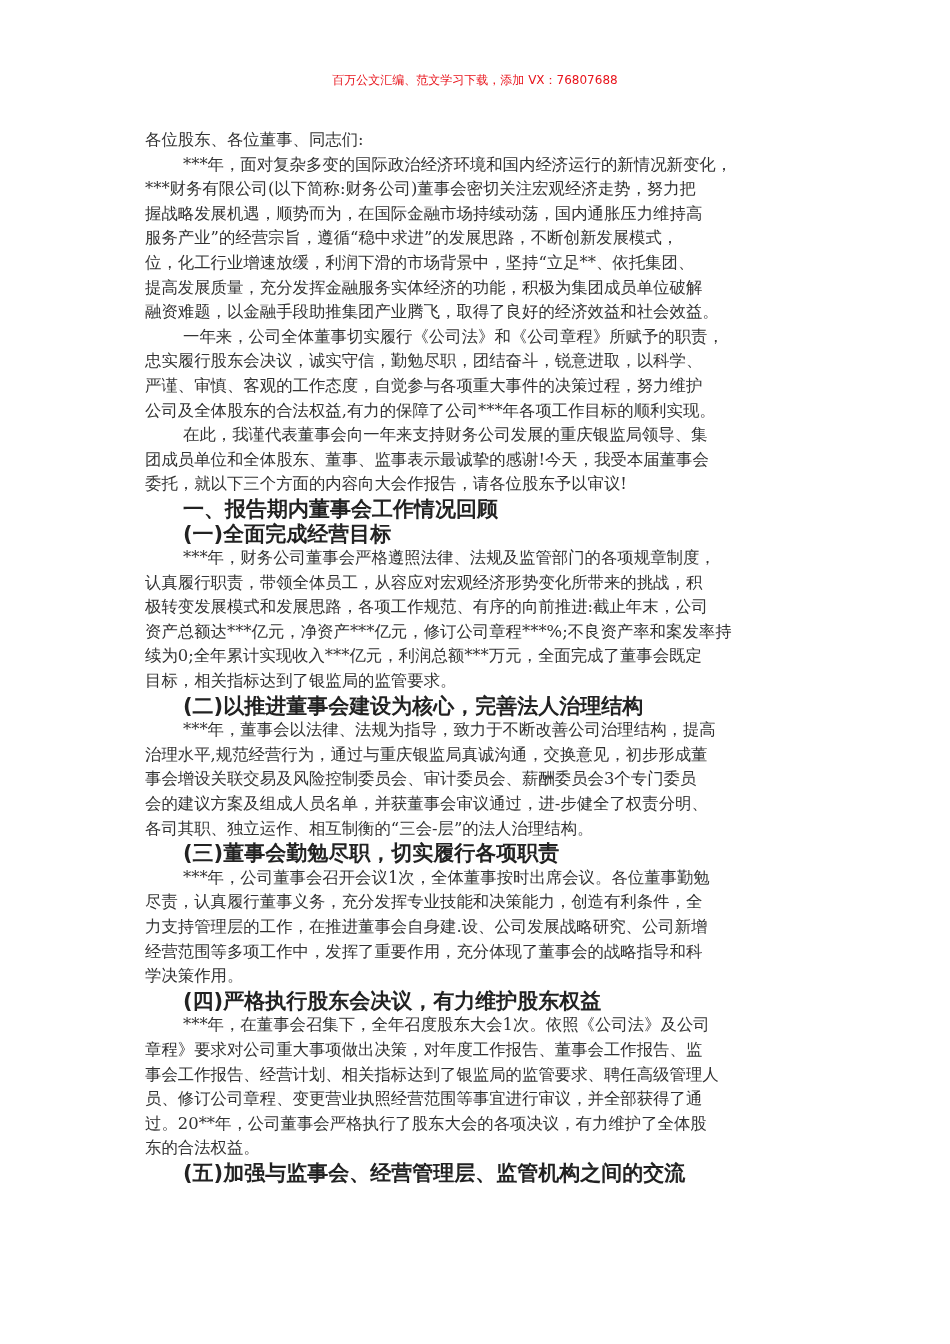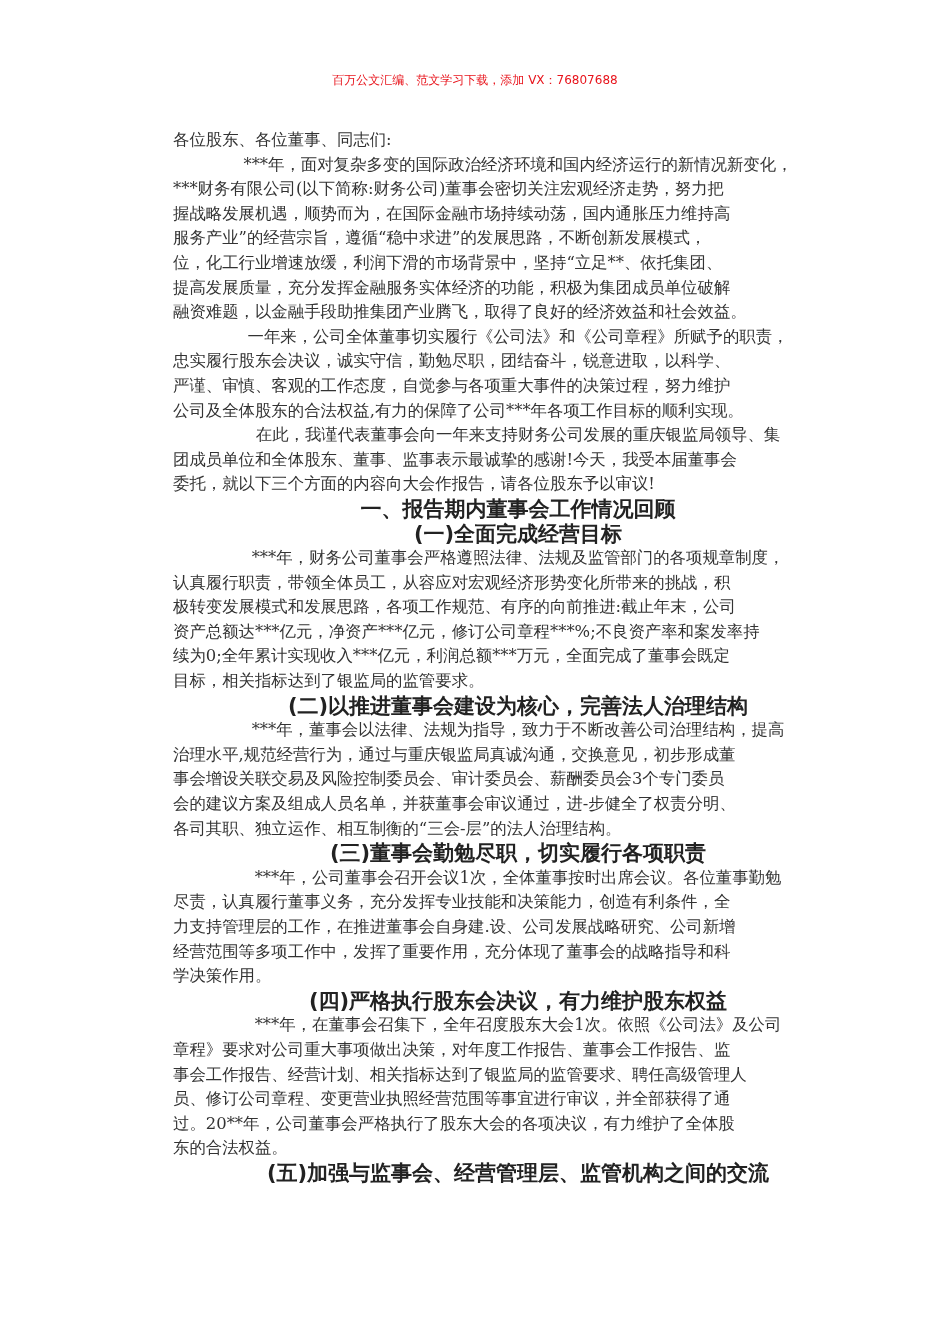--- a/index.html
+++ b/index.html
@@ -7,22 +7,22 @@
   .banner {
     position: absolute; top: 66px; left: 0; width: 950px; text-align: center;
     color: #e8141c; font-family: "DejaVu Sans", "Liberation Sans", sans-serif;
     font-size: 12px; letter-spacing: 0px; line-height: 28px;
   }
   .page {
     position: absolute; top: 128px; left: 145px; width: 680px;
     font-family: "DejaVu Serif", "Liberation Serif", serif;
     font-size: 16.4px; color: #333333; line-height: 24.6px;
   }
-  .line { white-space: nowrap; height: 24.6px; margin-left: 28px; }
-  .indent { padding-left: 38px; text-align: center; }
+  .line { white-space: nowrap; height: 24.6px; }
+  .indent { padding-left: 38px; }
   .heading { font-family: "DejaVu Sans", "Liberation Sans", sans-serif; font-weight: bold; color: #222; font-size: 21px; }
 </style>
 </head>
 <body>
 
 <div class="banner">百万公文汇编、范文学习下载，添加 VX：76807688</div>
 
 <div class="page">
   <div class="line">各位股东、各位董事、同志们:</div>
   <div id="content">

